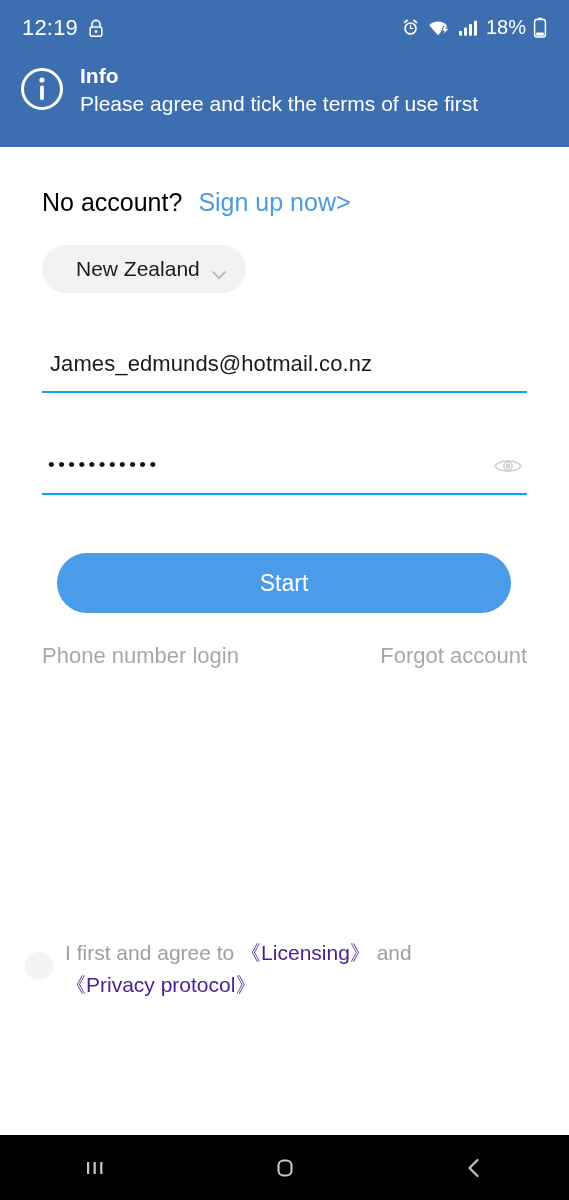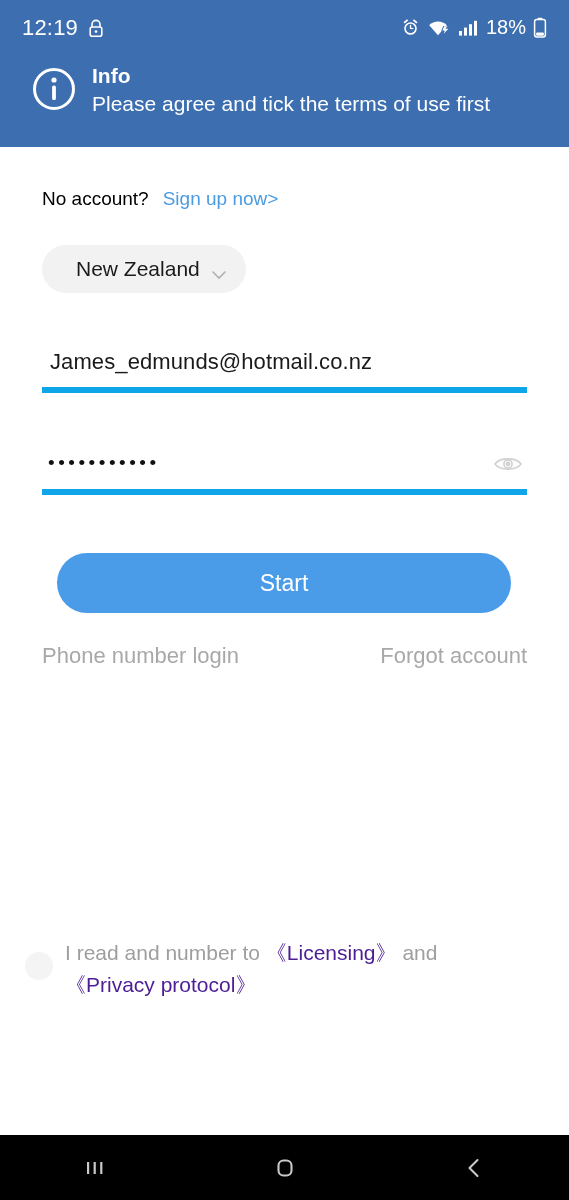--- a/index.html
+++ b/index.html
@@ -65,21 +65,21 @@
   .ico { display: block; }
 
   
   .toast {
     position: absolute;
     left: 0;
     top: 62px;
     width: 569px;
     display: flex;
     align-items: flex-start;
-    padding: 0 32px;
+    padding: 0 20px;
     box-sizing: border-box;
     gap: 16px;
   }
   .toast-icon {
     flex: 0 0 auto;
     margin-top: 5px;
   }
   .toast-text { padding-top: 1px; }
   .toast-title {
     color: #ffffff;
@@ -116,24 +116,24 @@
     height: 988px;
     background: #ffffff;
   }
 
   .signup-row {
     position: absolute;
     left: 42px;
     top: 41px;
     display: flex;
     align-items: baseline;
-    gap: 14px;
-    font-size: 19px;
-  }
-  .signup-link { color: #4a9be0; }
+    gap: 4px;
+    font-size: 25px;
+  }
+  .signup-link { color: #4a9be0; margin-left: 12px; }
 
   .country-pill {
     position: absolute;
     left: 42px;
     top: 98px;
     height: 48px;
     padding: 0 20px 0 22px;
     background: #f2f2f2;
     border-radius: 24px;
     display: flex;
@@ -151,21 +151,21 @@
     height: 9px;
     position: relative;
     top: 1px;
   }
 
   .field {
     position: absolute;
     left: 42px;
     width: 485px;
     height: 56px;
-    border-bottom: 6px solid #0ea5e9;
+    border-bottom: 2px solid #0ea5e9;
     display: flex;
     align-items: center;
     box-sizing: border-box;
   }
   .field.email { top: 190px; }
   .field.pass  { top: 292px; }
 
   .field-value {
     font-size: 22px;
     color: #1a1a1a;
@@ -374,21 +374,21 @@
     <button class="start-btn">Start</button>
 
     <div class="links-row">
       <span>Phone number login</span>
       <span>Forgot account</span>
     </div>
 
     <div class="agree-row">
       <span class="agree-check"></span>
       <span class="agree-text">
-        <span>I read and number to</span>
+        <span>I first and agree to</span>
         <span class="agree-link">《Licensing》</span>
         <span>and</span>
         <span class="agree-link">《Privacy protocol》</span>
       </span>
     </div>
 
   </div>
 
   <div class="navbar">
     <div class="nav-btn">

